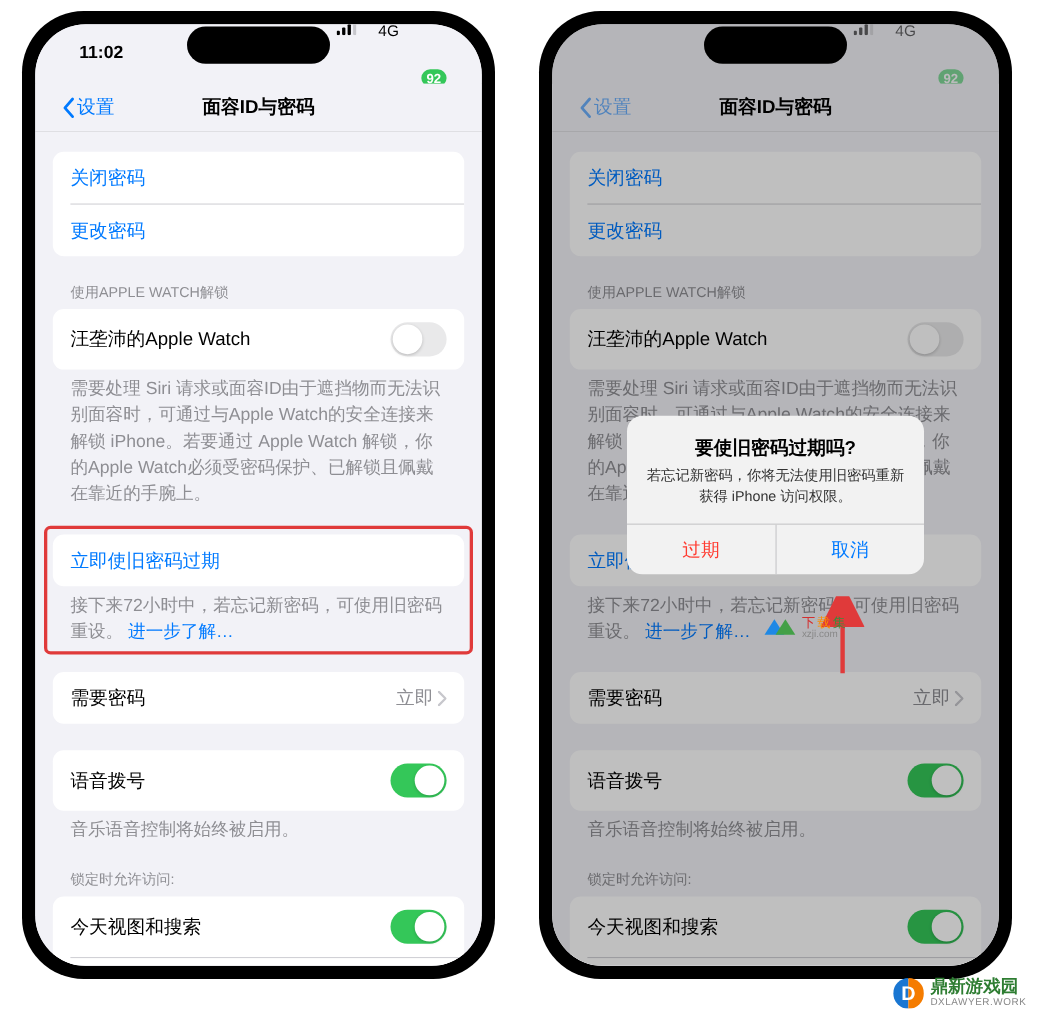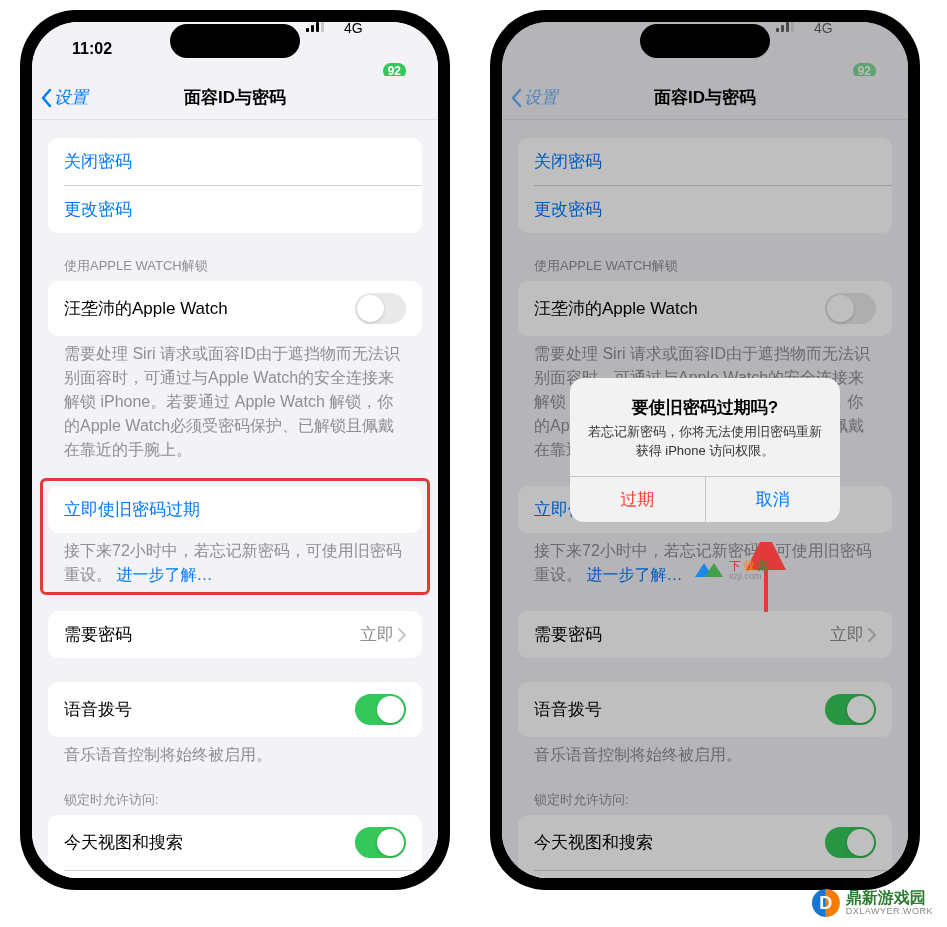--- a/index.html
+++ b/index.html
@@ -11,21 +11,21 @@
 .screen { width: 100%; height: 100%; background: #f2f2f7; border-radius: 46px; overflow: hidden; position: relative; }
 .notch { position: absolute; top: 14px; left: 50%; transform: translateX(-50%); width: 130px; height: 34px; background: #000; border-radius: 20px; z-index: 10; }
 
 .status-bar { height: 54px; display: flex; align-items: center; justify-content: space-between; padding: 0 32px 0 40px; font-size: 16px; font-weight: 600; background: #f2f2f7; }
 .status-right { display: flex; align-items: flex-start; gap: 20px; font-size: 14px; }
 .signal svg, .battery svg { display: block; }
 .net-label { font-weight: 500; }
 .battery-badge { background: #34c759; color: #fff; border-radius: 8px; padding: 1px 5px; font-size: 12px; font-weight: 700; margin-top: 43px; }
 
 .nav { height: 44px; display: flex; align-items: center; background: #f2f2f7; position: relative; border-bottom: 0.5px solid rgba(0,0,0,0.08); }
-.back { display: flex; align-items: center; color: #007aff; font-size: 17px; padding-left: 8px; font-style: italic; }
+.back { display: flex; align-items: center; color: #007aff; font-size: 17px; padding-left: 24px; }
 .back svg { margin-right: 2px; }
 .nav-title { position: absolute; left: 0; right: 0; text-align: center; font-size: 17px; font-weight: 600; pointer-events: none; }
 
 .content { height: calc(100% - 98px); overflow: hidden; background: #f2f2f7; padding-top: 18px; }
 
 .group { margin: 0 16px 24px; }
 .cell-block { background: #fff; border-radius: 10px; overflow: hidden; }
 .cell { padding: 12px 16px; font-size: 17px; display: flex; align-items: center; justify-content: space-between; min-height: 44px; }
 .sep { border-top: 0.5px solid #d1d1d6; margin-left: 16px; }
 .link-text { color: #007aff; }

